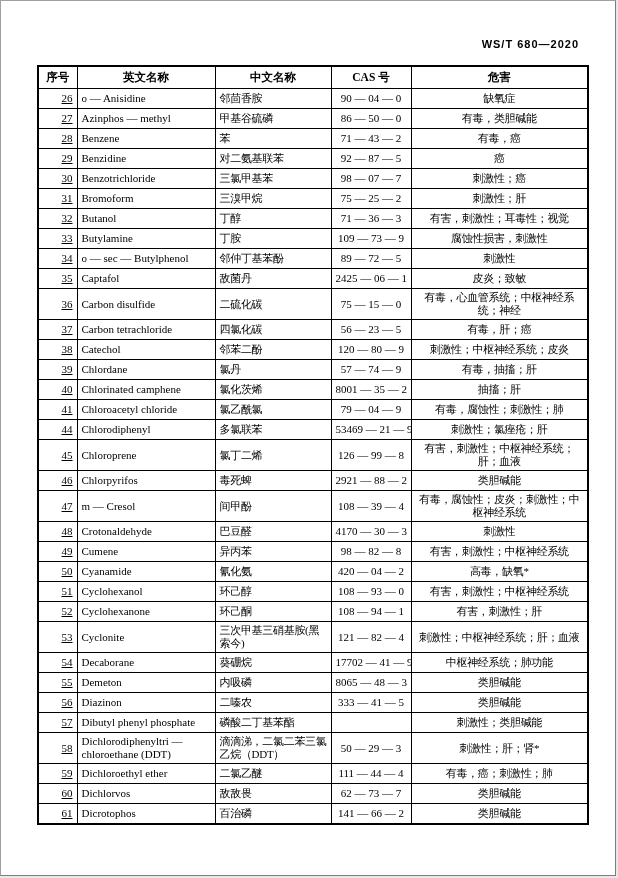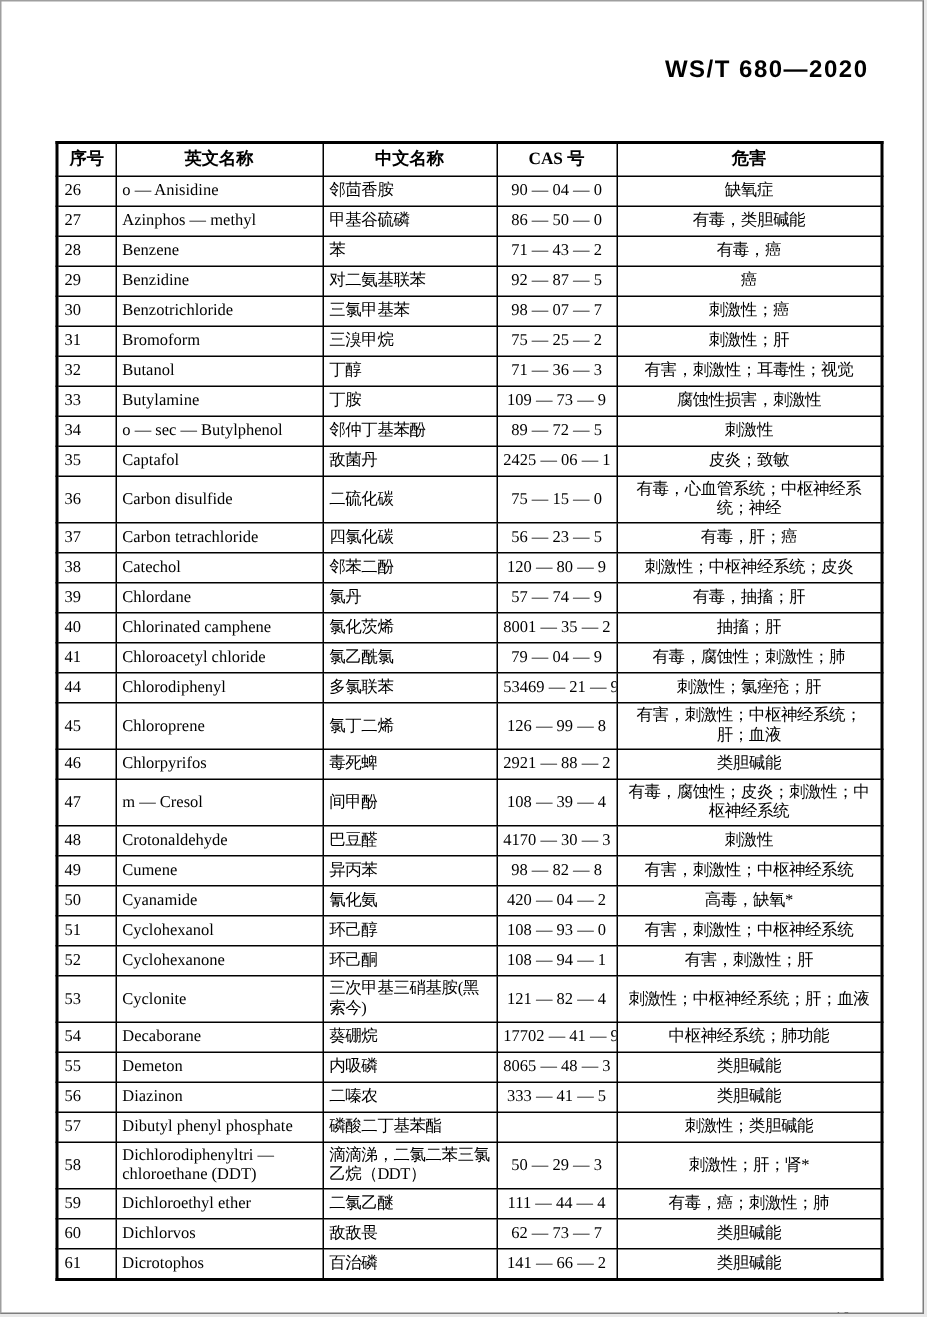--- a/index.html
+++ b/index.html
@@ -13,50 +13,49 @@
     box-sizing:border-box;
     font-family:"Liberation Serif","DejaVu Serif",serif;
     color:#000;
     overflow:hidden;
   }
   .doc-code{
     position:absolute;
     top:37px;right:36px;
     font-family:"Liberation Sans","DejaVu Sans",sans-serif;
     font-weight:bold;
-    font-size:16px;
+    font-size:11px;
     letter-spacing:1px;
   }
   table.main{
     position:absolute;
     left:36px;top:64px;
     width:550px;
     border-collapse:collapse;
     table-layout:fixed;
     border:2px solid #000;
-    margin-top:29px;
   }
   table.main th, table.main td{
     border:1px solid #000;
     font-size:11px;
     line-height:13px;
     padding:2px 4px;
     vertical-align:middle;
     overflow:hidden;
     word-break:break-word;
   }
   table.main th{
     height:17px;
     font-weight:bold;
     font-size:11.5px;
     text-align:center;
     padding:2px 2px;
   }
   table.main td{height:15px;}
-  td.col-no{text-align:left;}
+  td.col-no{text-align:right;text-decoration:underline;}
   td.col-en{text-align:left;padding-left:8px;}
   td.col-cn{text-align:left;padding-left:6px;letter-spacing:-0.3px;}
   td.col-cas{text-align:center;white-space:nowrap;font-size:10.5px;}
   td.col-hazard{text-align:center;padding-left:6px;letter-spacing:-0.3px;}
   .page-num{
     position:absolute;
     top:872px;right:48px;
     font-size:11px;
   }
 </style>

